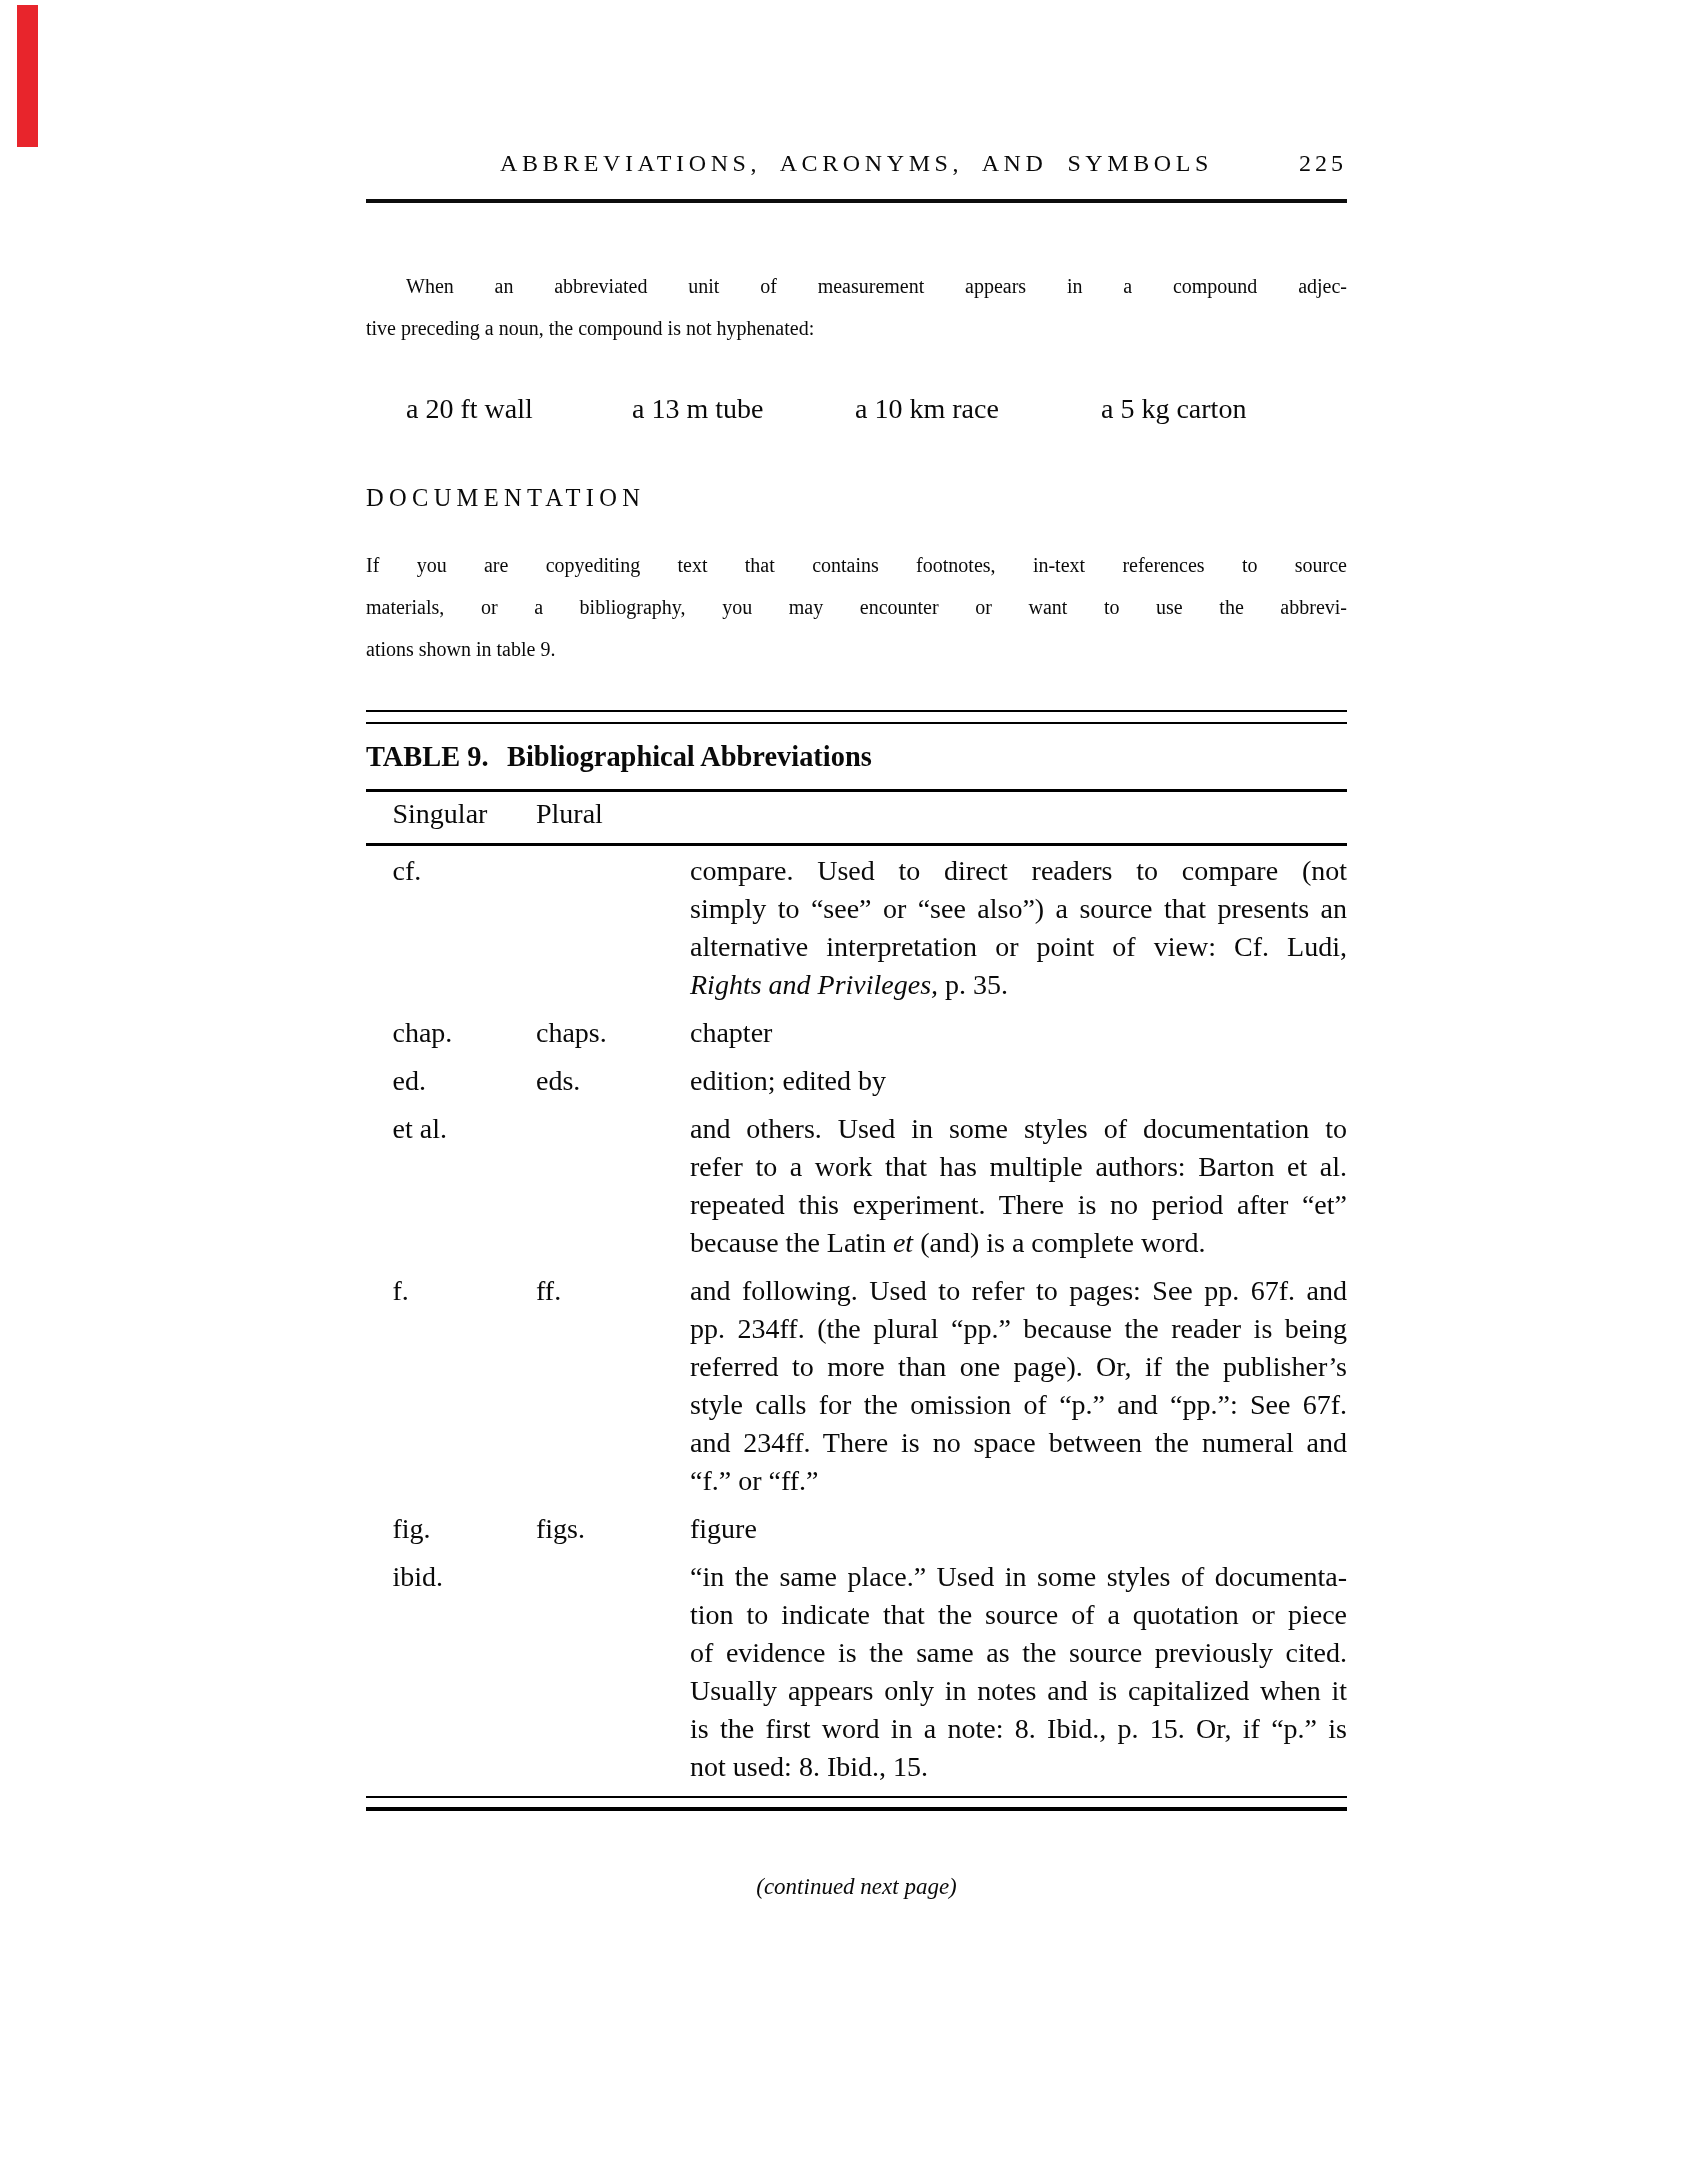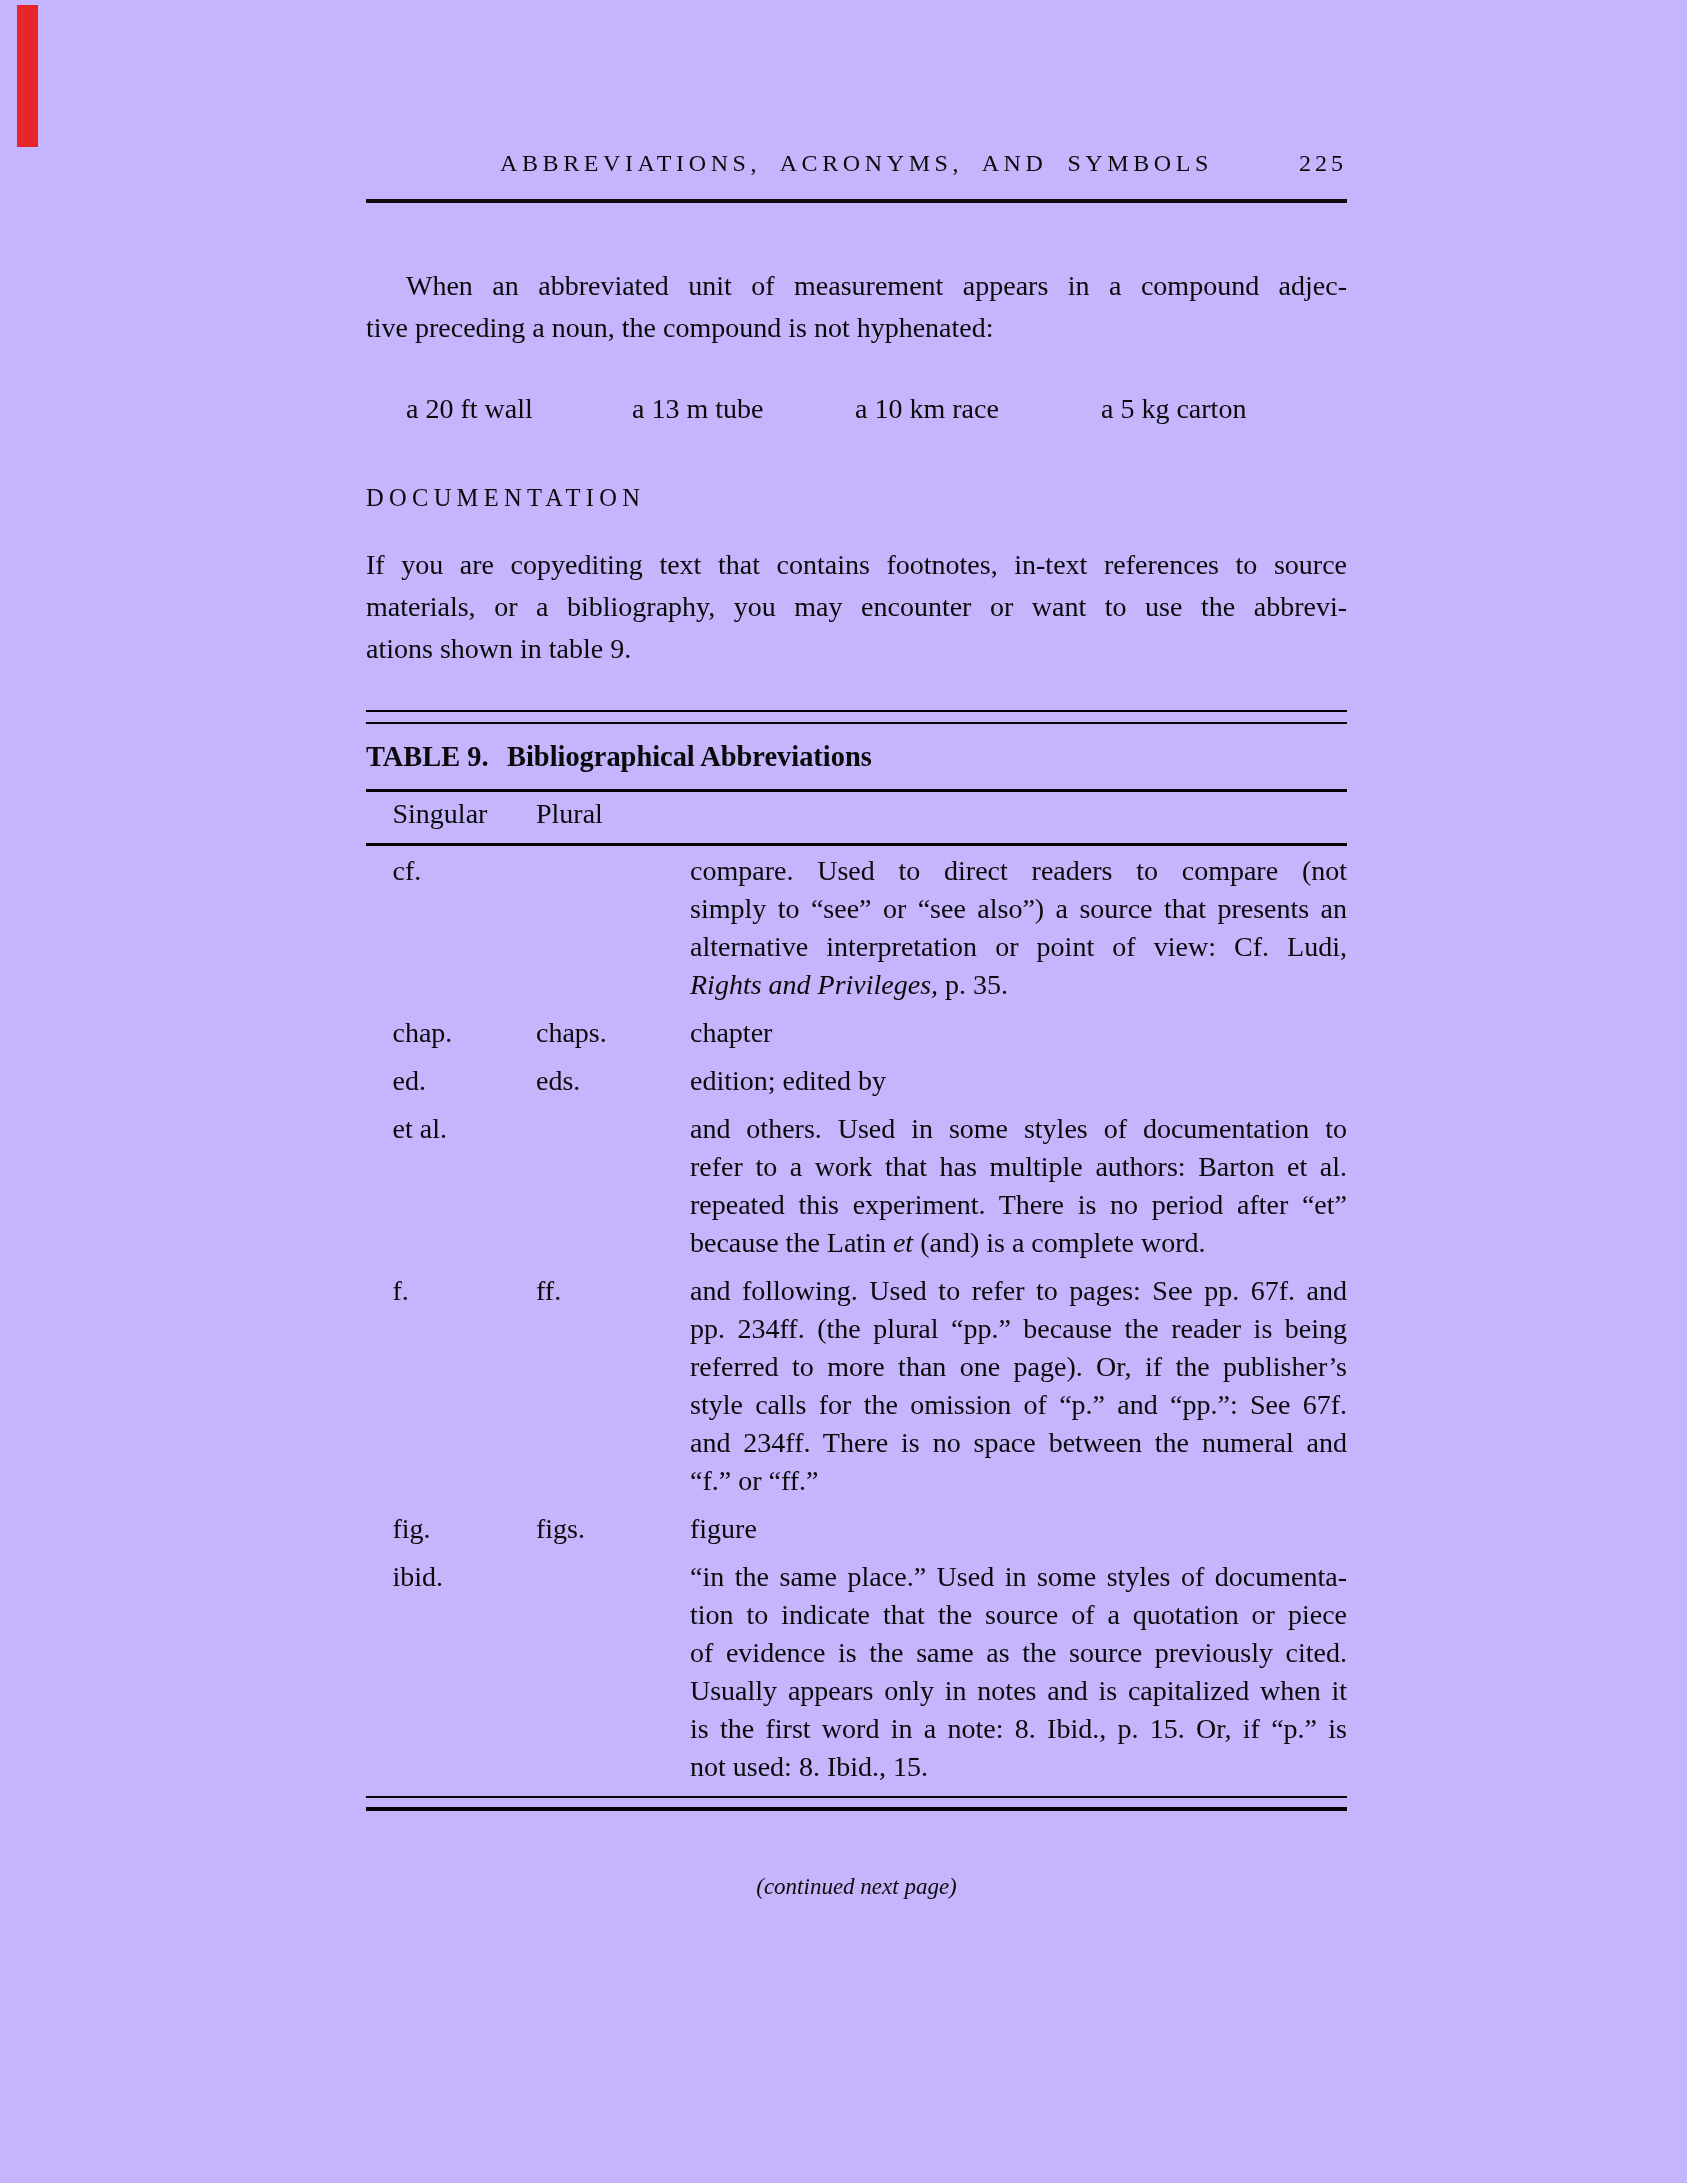--- a/index.html
+++ b/index.html
@@ -1,40 +1,40 @@
 <!DOCTYPE html>
 <html style="font-size:10.6px"><head>
 <meta charset="utf-8">
 <style>
   html,body{margin:0;padding:0;background:#9a9a9a;}
   .page{
     position:relative;
     width:1687px;height:2183px;
-    background:#c4b5fd;
+    background:#ffffff;
     font-family:"Liberation Serif", serif;
     color:#0a0a0a;
     overflow:hidden;
   }
   .red-tab{
     position:absolute;left:17px;top:5.3px;width:20.5px;height:142px;
     background:#e8252c;
   }
   .running-head{
     position:absolute;left:366px;top:150px;width:981px;
     font-size:24px;letter-spacing:4.6px;word-spacing:9.3px;
     text-align:center;white-space:nowrap;
   }
   .rh-folio{
     position:absolute;right:0;top:0;
     letter-spacing:4px;word-spacing:0;
   }
   .head-rule{
     position:absolute;left:366px;top:199px;width:981px;height:4px;background:#0d0d0d;
   }
-  .para{position:absolute;left:366px;width:981px;font-size:28px;line-height:42px;}
+  .para{position:absolute;left:366px;width:981px;font-size:20px;line-height:42px;}
   .para1{top:265px;}
   .para2{top:544px;}
   .mline{text-align:left;}
   .mline.j{text-align:justify;text-align-last:justify;}
   .mline.indent{padding-left:40px;}
   .it{font-style:italic;}
   .examples{position:absolute;left:366px;top:393px;width:981px;height:41px;font-size:28px;}
   .examples span{position:absolute;top:0;white-space:nowrap;}
   .examples span:nth-of-type(1){left:40px;}
   .examples span:nth-of-type(2){left:266px;}

